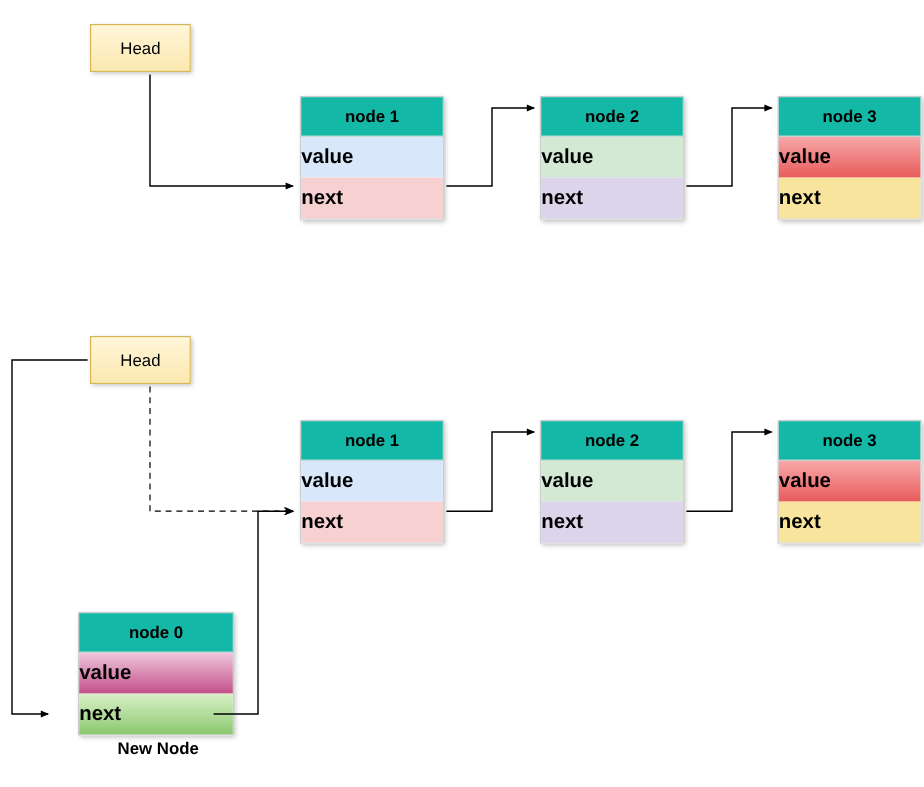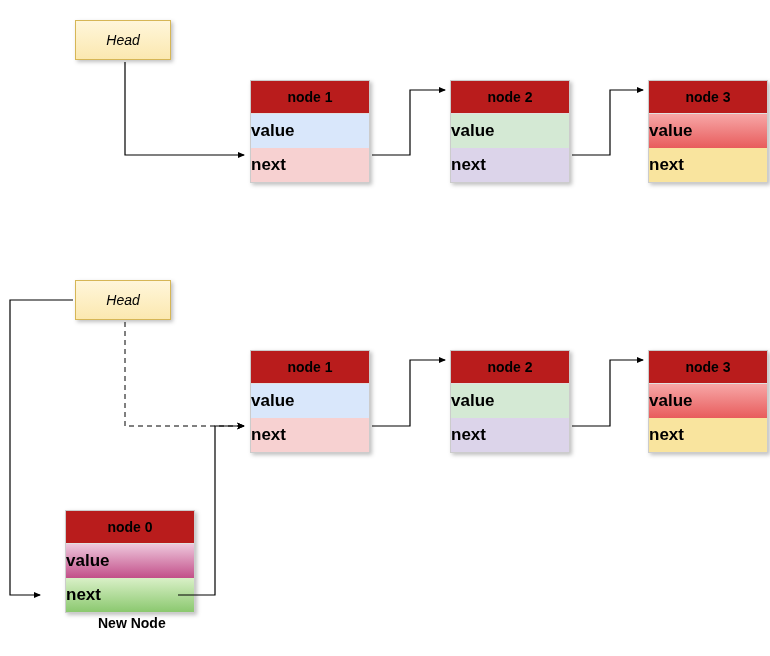--- a/index.html
+++ b/index.html
@@ -1,21 +1,21 @@
 <!DOCTYPE html>
 <html><head>
   <meta charset="utf-8">
   <style>
     * { box-sizing: border-box; }
     body { margin: 0; padding: 0; font-family: Arial, Helvetica, sans-serif; background: #fff; width: 770px; height: 656px; position: relative; }
     .canvas { position: relative; width: 770px; height: 656px; }
     .box-shadow { box-shadow: 2px 2px 4px rgba(0,0,0,0.25); }
-    .head-box { position: absolute; width: 96px; height: 40px; background: linear-gradient(#fff6da, #fbe8b0); border: 1px solid #d6b656; display: flex; align-items: center; justify-content: center; font-size: 14px; font-weight: normal; font-style: italic; }
+    .head-box { position: absolute; width: 84px; height: 40px; background: linear-gradient(#fff6da, #fbe8b0); border: 1px solid #d6b656; display: flex; align-items: center; justify-content: center; font-size: 14px; font-weight: normal; }
     .node { position: absolute; width: 120px; border: 1px solid #ccc; }
-    .node-title { background: #b91c1c; text-align: center; font-weight: bold; font-size: 14px; padding: 8px 0; border-bottom: 1px solid #e0e0e0; }
+    .node-title { background: #14b8a6; text-align: center; font-weight: bold; font-size: 14px; padding: 8px 0; border-bottom: 1px solid #e0e0e0; }
     .node-field { text-align: left; font-size: 17px; font-weight: bold; padding: 7px 0; }
     .node0-container { position: absolute; width: 130px; padding-left: 20px; }
     .arrow-svg { position: absolute; top: 0; left: 0; width: 770px; height: 656px; pointer-events: none; }
     .caption { position: absolute; font-weight: bold; font-size: 14px; }
   </style>
 </head>
 <body>
 
 <div class="canvas">
 

